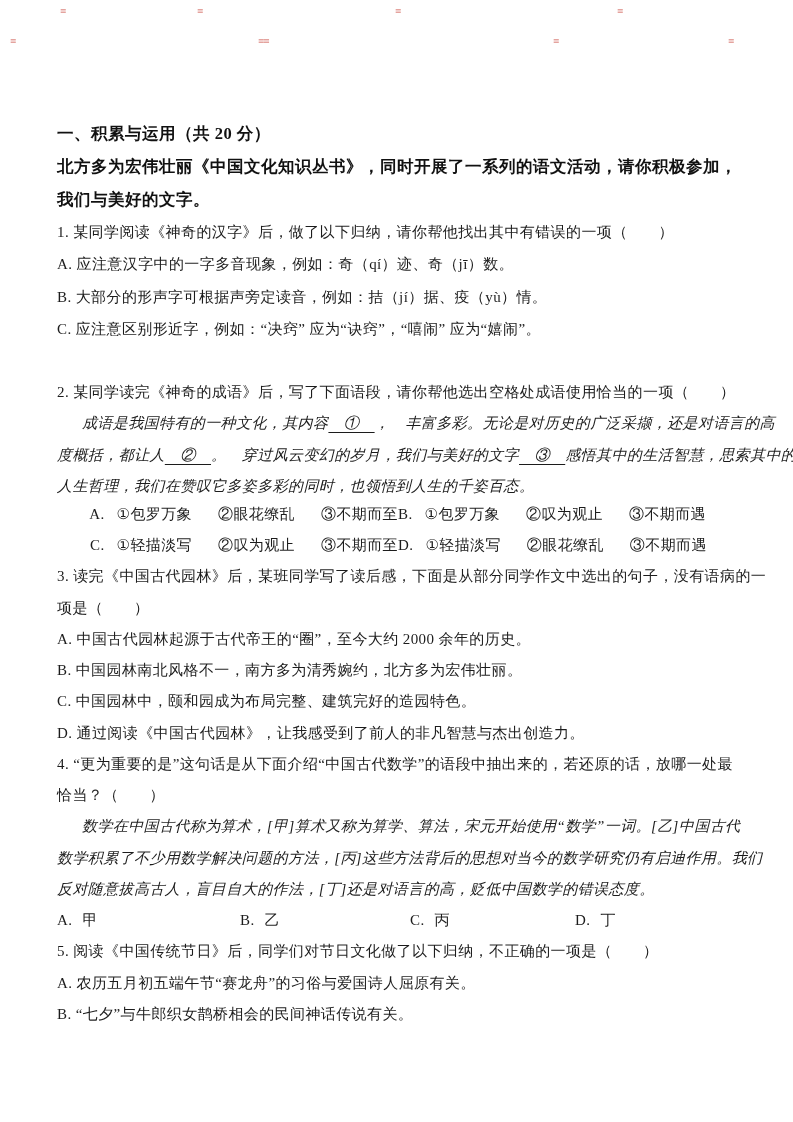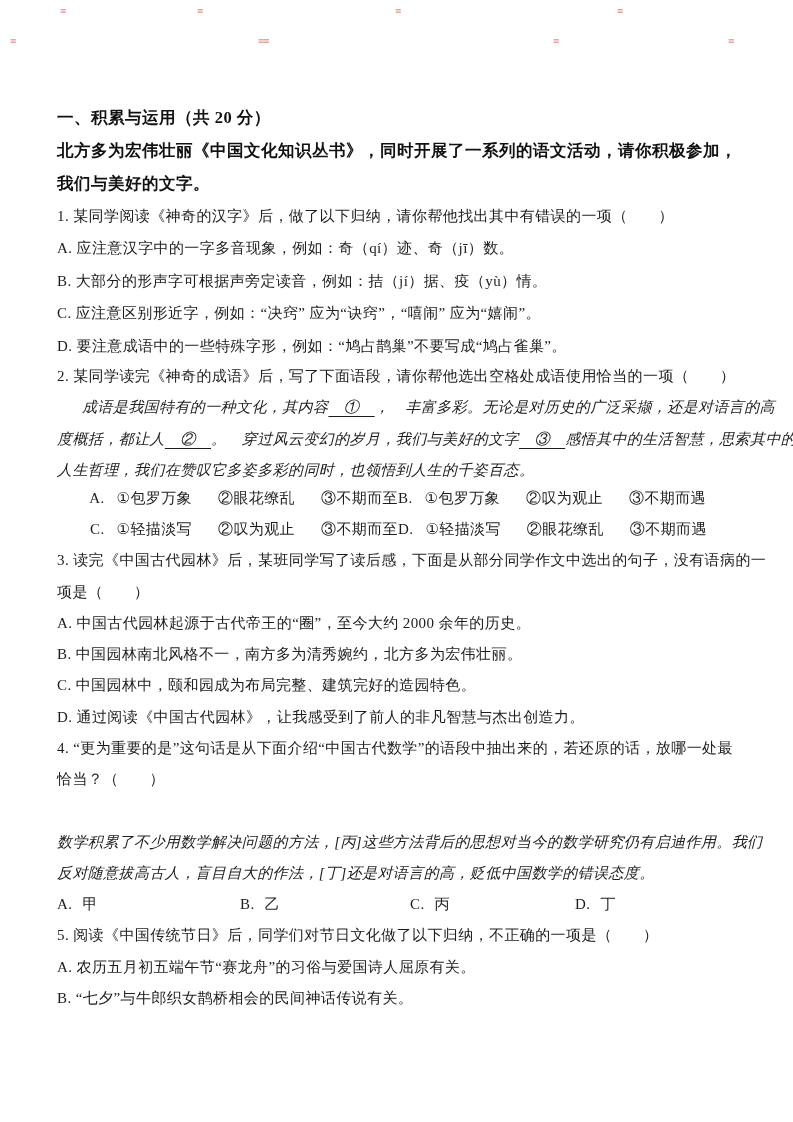--- a/index.html
+++ b/index.html
@@ -22,21 +22,21 @@
   }
   .title {
     position:absolute; top:62px; left:0; width:100%;
     text-align:center;
     font-size:24px; font-weight:700; letter-spacing:1px;
     color:#111;
   }
   .l {
     position:absolute; left:57px;
     white-space:nowrap;
-    font-size:15px; letter-spacing:.4px; line-height:20px;
+    font-size:15px; letter-spacing:.4px; line-height:20px;margin-top:16px;
   }
   .b { font-weight:700; font-size:16.5px; letter-spacing:.5px; color:#111; }
   .k { font-style:italic; font-size:15px; }
   .ind { left:82px; }
   .u { text-decoration:underline; text-underline-offset:4px; }
   .grp { display:inline-block;text-align:right; }
   .grp-left { width:341px; }
   .ol { margin-right:12px; }
   .oi { margin-right:26px; }
   .oi:last-child { margin-right:0; }
@@ -60,21 +60,20 @@
 
 
   <div class="l b" style="top:108px">一、积累与运用（共 20 分）</div>
   <div class="l b" style="top:141px">北方多为宏伟壮丽《中国文化知识丛书》，同时开展了一系列的语文活动，请你积极参加，</div>
   <div class="l b" style="top:174px">我们与美好的文字。</div>
 
   <div class="l" style="top:206px">1.  某同学阅读《神奇的汉字》后，做了以下归纳，请你帮他找出其中有错误的一项（　　）</div>
   <div class="l" style="top:238px">A.  应注意汉字中的一字多音现象，例如：奇（qí）迹、奇（jī）数。</div>
   <div class="l" style="top:271px">B.  大部分的形声字可根据声旁定读音，例如：拮（jí）据、疫（yù）情。</div>
   <div class="l" style="top:303px">C.  应注意区别形近字，例如：“决窍” 应为“诀窍”，“嘻闹” 应为“嬉闹”。</div>
-  <div class="l" style="top:336px">D.  要注意成语中的一些特殊字形，例如：“鸠占鹊巢”不要写成“鸠占雀巢”。</div>
 
   <div class="l" style="top:366px">2.  某同学读完《神奇的成语》后，写了下面语段，请你帮他选出空格处成语使用恰当的一项（　　）</div>
   <div class="l k ind" style="top:397px">
     <span>成语是我国特有的一种文化，其内容</span><span class="u">　①　</span><span>，　丰富多彩。无论是对历史的广泛采撷，还是对语言的高</span>
   </div>
   <div class="l k" style="top:429px">
     <span>度概括，都让人</span><span class="u">　②　</span><span>。　穿过风云变幻的岁月，我们与美好的文字</span><span class="u">　③　</span><span>感悟其中的生活智慧，思索其中的</span>
   </div>
   <div class="l k" style="top:460px">人生哲理，我们在赞叹它多姿多彩的同时，也领悟到人生的千姿百态。</div>
 
@@ -95,20 +94,21 @@
 
   <div class="l" style="top:550px">3.  读完《中国古代园林》后，某班同学写了读后感，下面是从部分同学作文中选出的句子，没有语病的一</div>
   <div class="l" style="top:582px">项是（　　）</div>
   <div class="l" style="top:613px">A.  中国古代园林起源于古代帝王的“圈”，至今大约 2000 余年的历史。</div>
   <div class="l" style="top:644px">B.  中国园林南北风格不一，南方多为清秀婉约，北方多为宏伟壮丽。</div>
   <div class="l" style="top:675px">C.  中国园林中，颐和园成为布局完整、建筑完好的造园特色。</div>
   <div class="l" style="top:707px">D.  通过阅读《中国古代园林》，让我感受到了前人的非凡智慧与杰出创造力。</div>
 
   <div class="l" style="top:738px">4. “更为重要的是”这句话是从下面介绍“中国古代数学”的语段中抽出来的，若还原的话，放哪一处最</div>
   <div class="l" style="top:769px">恰当？（　　）</div>
+  <div class="l k ind" style="top:800px">数学在中国古代称为算术，[甲]算术又称为算学、算法，宋元开始使用“数学”一词。[乙]中国古代</div>
   <div class="l k" style="top:832px">数学积累了不少用数学解决问题的方法，[丙]这些方法背后的思想对当今的数学研究仍有启迪作用。我们</div>
   <div class="l k" style="top:863px">反对随意拔高古人，盲目自大的作法，[丁]还是对语言的高，贬低中国数学的错误态度。</div>
   <div class="l q4row" style="top:894px">
     <span class="q4o" style="left:0"><span class="ol">A.</span><span>甲</span></span>
     <span class="q4o" style="left:183px"><span class="ol">B.</span><span>乙</span></span>
     <span class="q4o" style="left:353px"><span class="ol">C.</span><span>丙</span></span>
     <span class="q4o" style="left:518px"><span class="ol">D.</span><span>丁</span></span>
   </div>
 
   <div class="l" style="top:925px">5.  阅读《中国传统节日》后，同学们对节日文化做了以下归纳，不正确的一项是（　　）</div>

